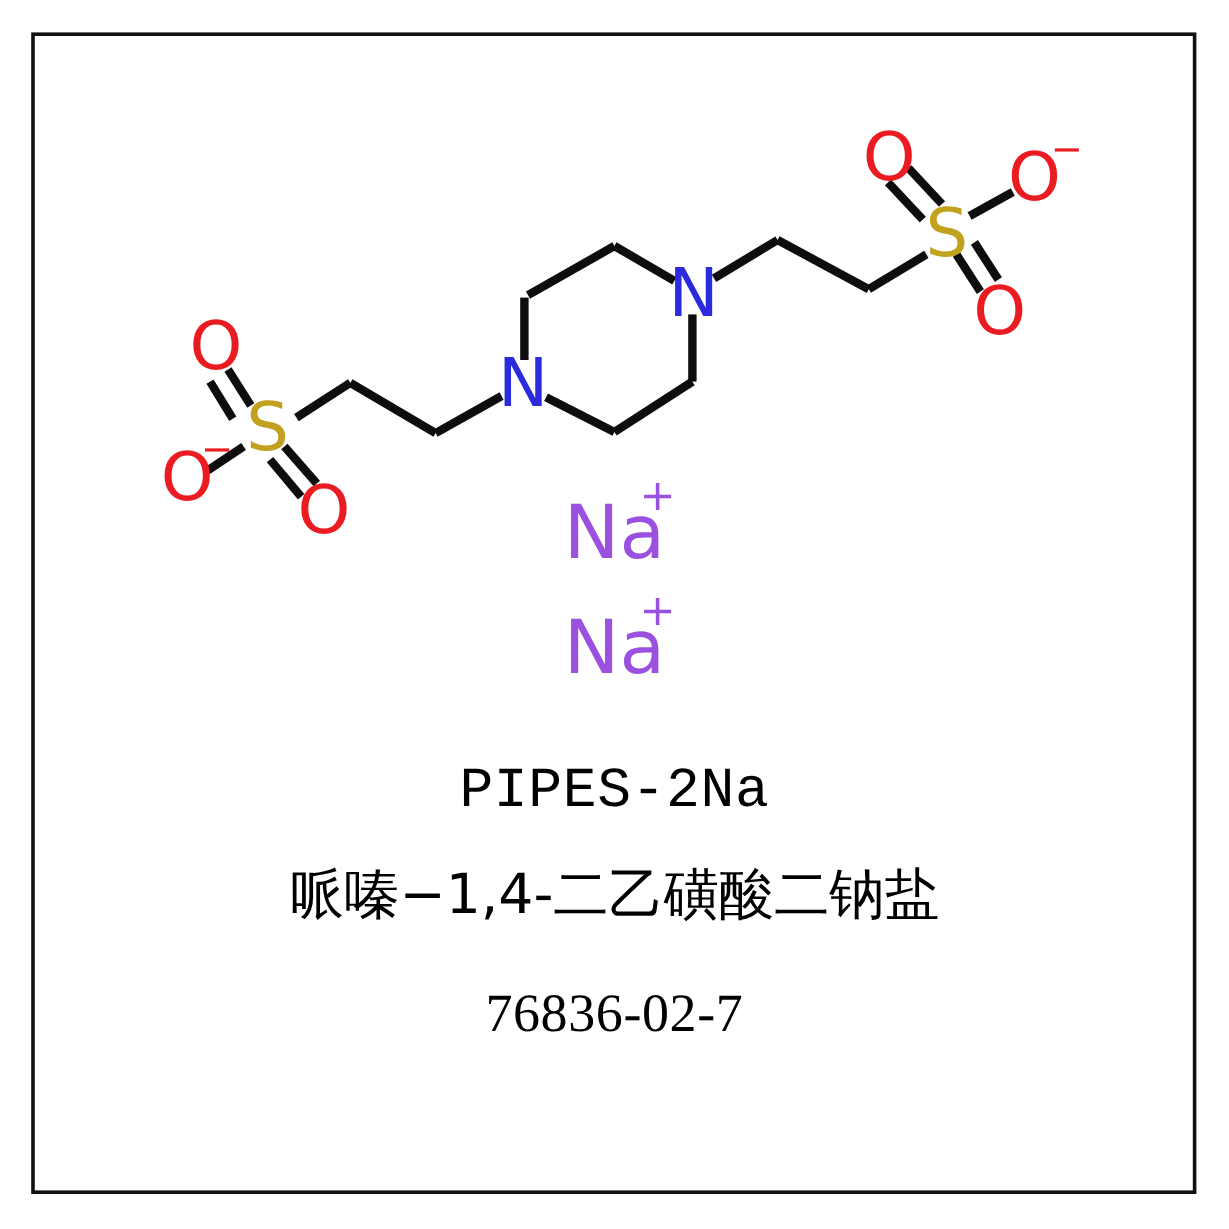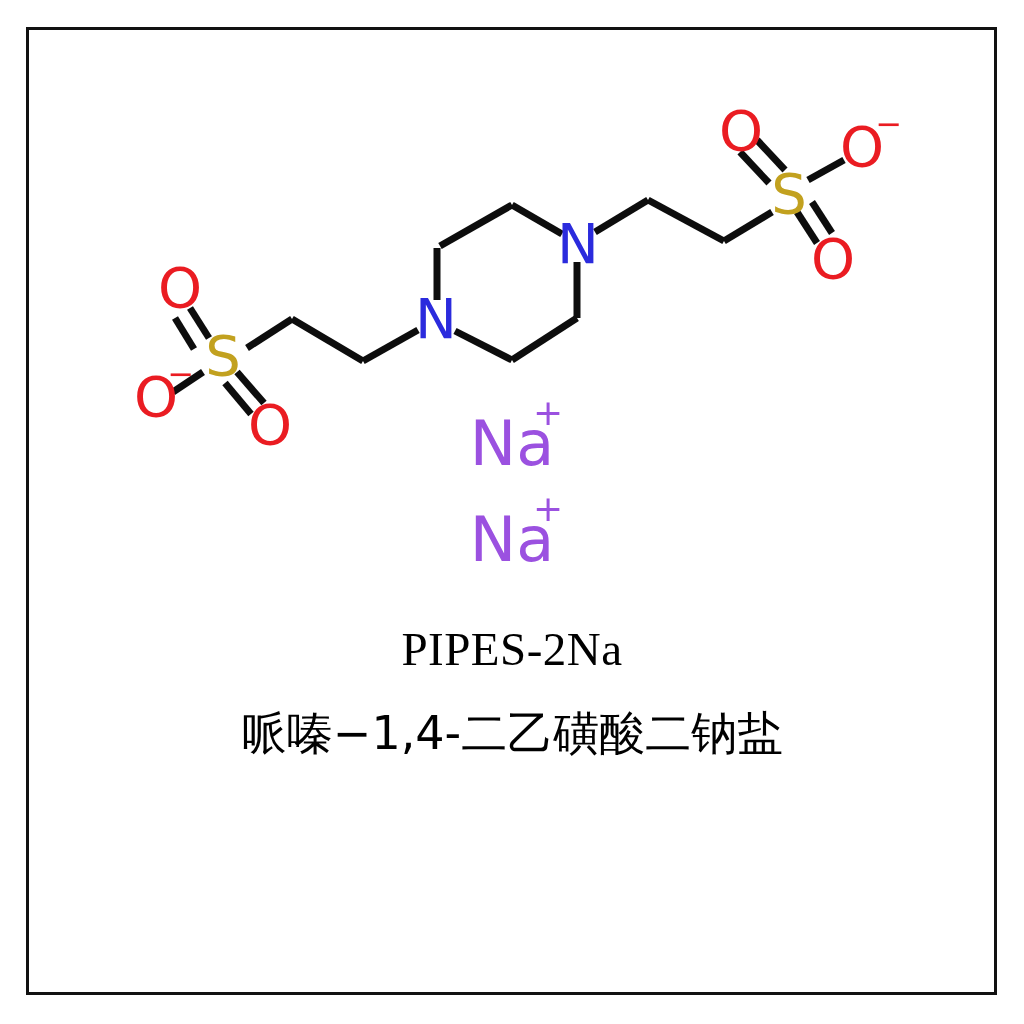--- a/index.html
+++ b/index.html
@@ -45,24 +45,25 @@
     top: 620px;
     width: 964px;
     text-align: center;
   }
   .caption-line {
     display: block;
     color: #000000;
     white-space: nowrap;
   }
   .cap-name {
-    font-family: Liberation Serif, serif;
+    font-family: Liberation Mono, monospace;
     font-size: 47px;
     line-height: 58px;
     letter-spacing: 0.5px;
+    margin-top: 12px;
   }
   .cap-cn {
     font-family: "DejaVu Sans", sans-serif;
     font-size: 46px;
     line-height: 62px;
     margin-top: 24px;
     letter-spacing: 0px;
   }
   .cap-cas {
     font-family: "Liberation Serif", serif;
@@ -161,15 +162,16 @@
       <text class="charge" x="548" y="425" font-size="36">+</text>
 
       <text class="ion" x="512" y="561" font-size="62">Na</text>
       <text class="charge" x="548" y="521" font-size="36">+</text>
     </g>
   </svg>
 
   <div id="caption-block">
     <span class="caption-line cap-name">PIPES-2Na</span>
     <span class="caption-line cap-cn">哌嗪−1,4-二乙磺酸二钠盐</span>
+    <span class="caption-line cap-cas">76836-02-7</span>
   </div>
 
 </div>
 
 </body></html>

